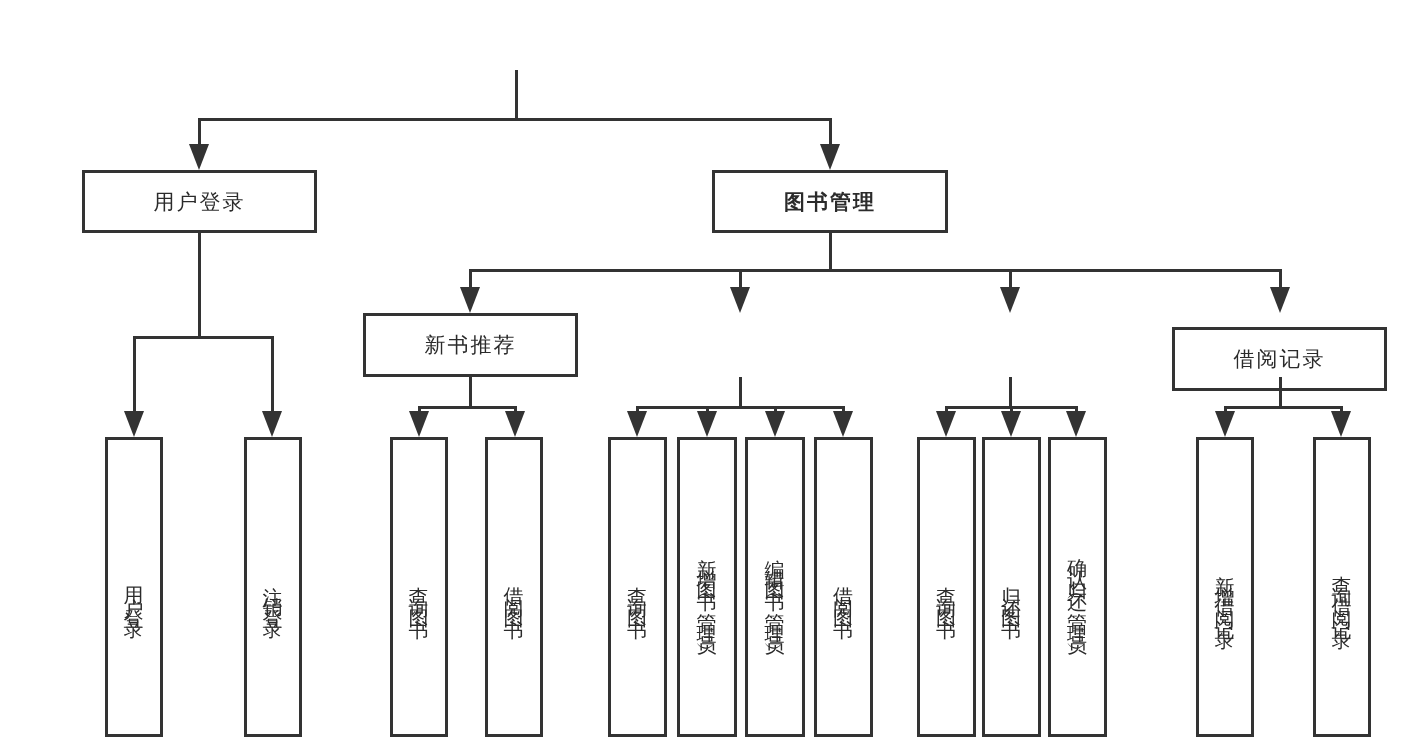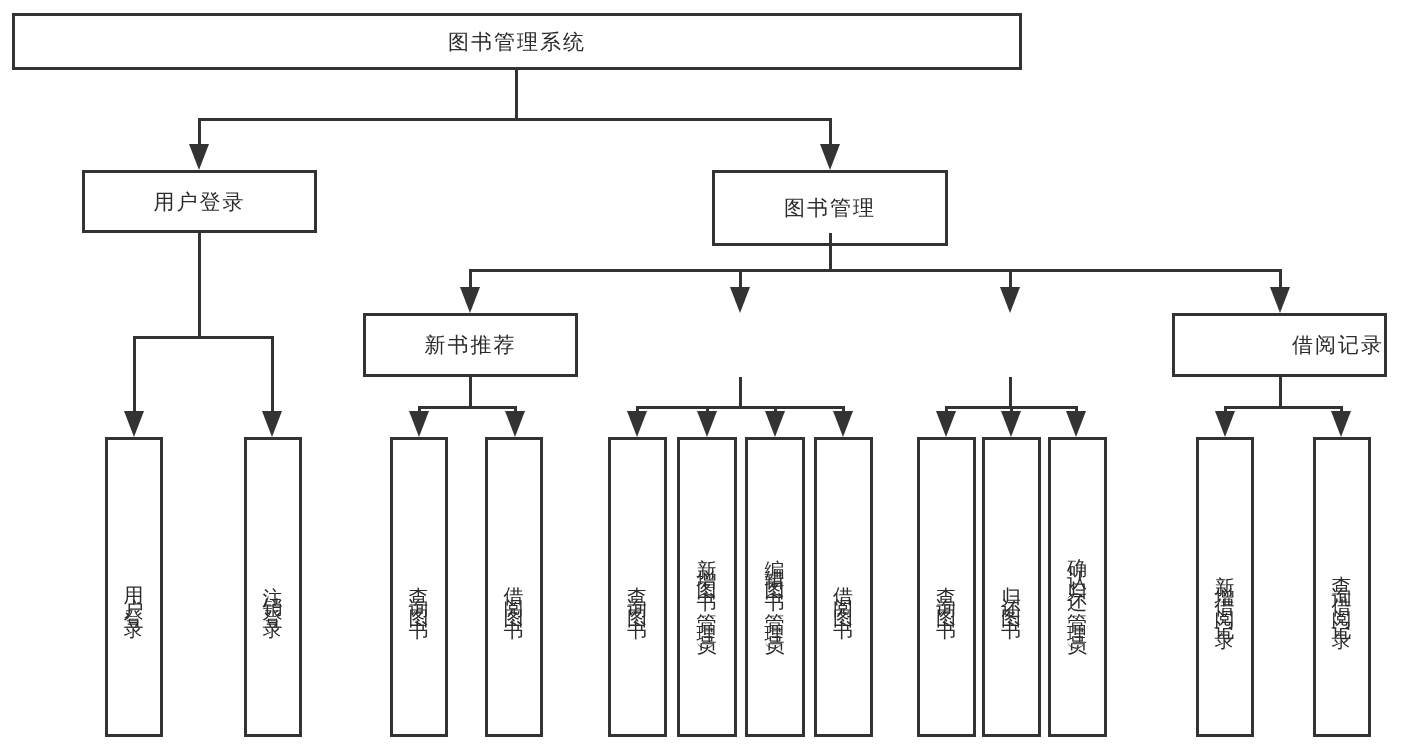--- a/index.html
+++ b/index.html
@@ -52,39 +52,36 @@
     letter-spacing:1px;
     white-space:nowrap;
     z-index:5;
   }
 </style>
 </head>
 <body>
 
 <div id="canvas">
 
-  <div class="node h" style="left:12px;top:13px;width:1010px;height:57px;">
-    <span class="label">图书管理系统</span>
-  </div>
 
   <div class="node h" style="left:82px;top:170px;width:235px;height:63px;">
     <span class="label">用户登录</span>
   </div>
 
-  <div class="node h" style="left:712px;top:170px;width:236px;height:76px;">
+  <div class="node h" style="left:712px;top:170px;width:236px;height:63px;font-weight:bold;">
     <span class="label">图书管理</span>
   </div>
 
   <div class="node h" style="left:363px;top:313px;width:215px;height:64px;">
     <span class="label">新书推荐</span>
   </div>
 
 
 
-  <div class="node h" style="left:1172px;top:313px;width:215px;height:64px;justify-content:flex-end;">
+  <div class="node h" style="left:1172px;top:327px;width:215px;height:64px;">
     <span class="label">借阅记录</span>
   </div>
 
   <div class="node leaf" style="left:105px;top:437px;width:58px;height:300px;">
     <span class="label">用户登录</span>
   </div>
 
   <div class="node leaf" style="left:244px;top:437px;width:58px;height:300px;">
     <span class="label">注销登录</span>
   </div>

